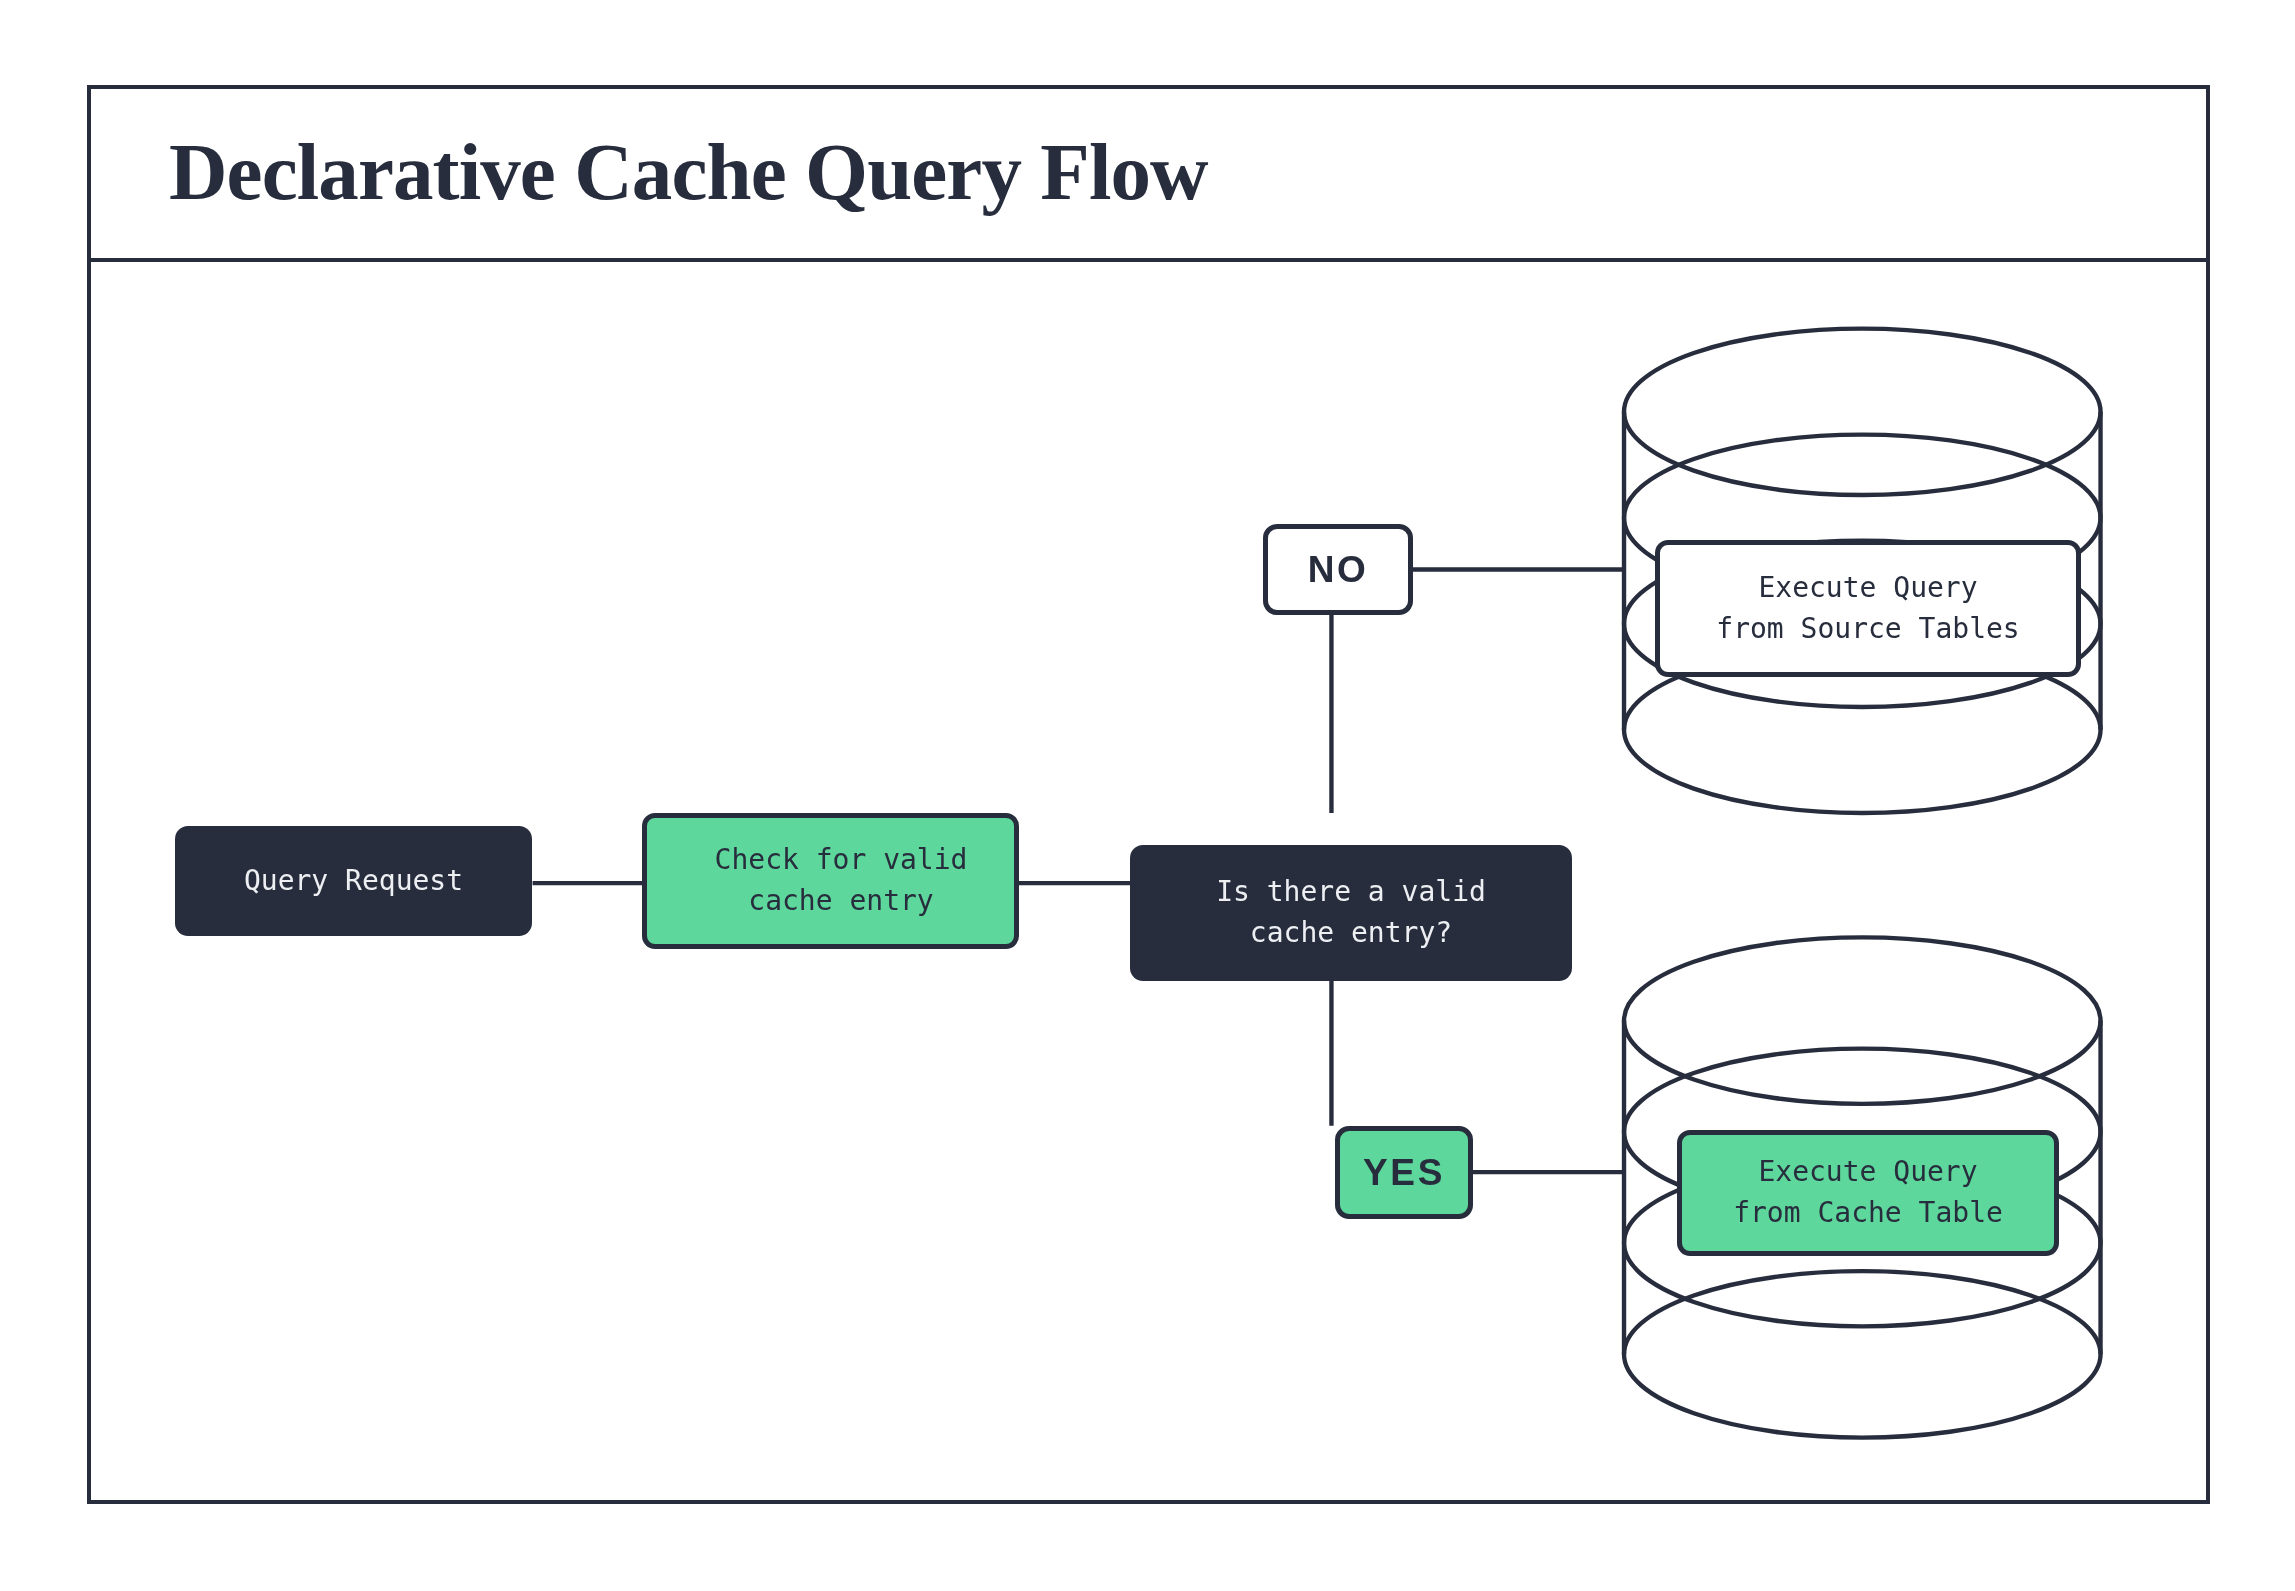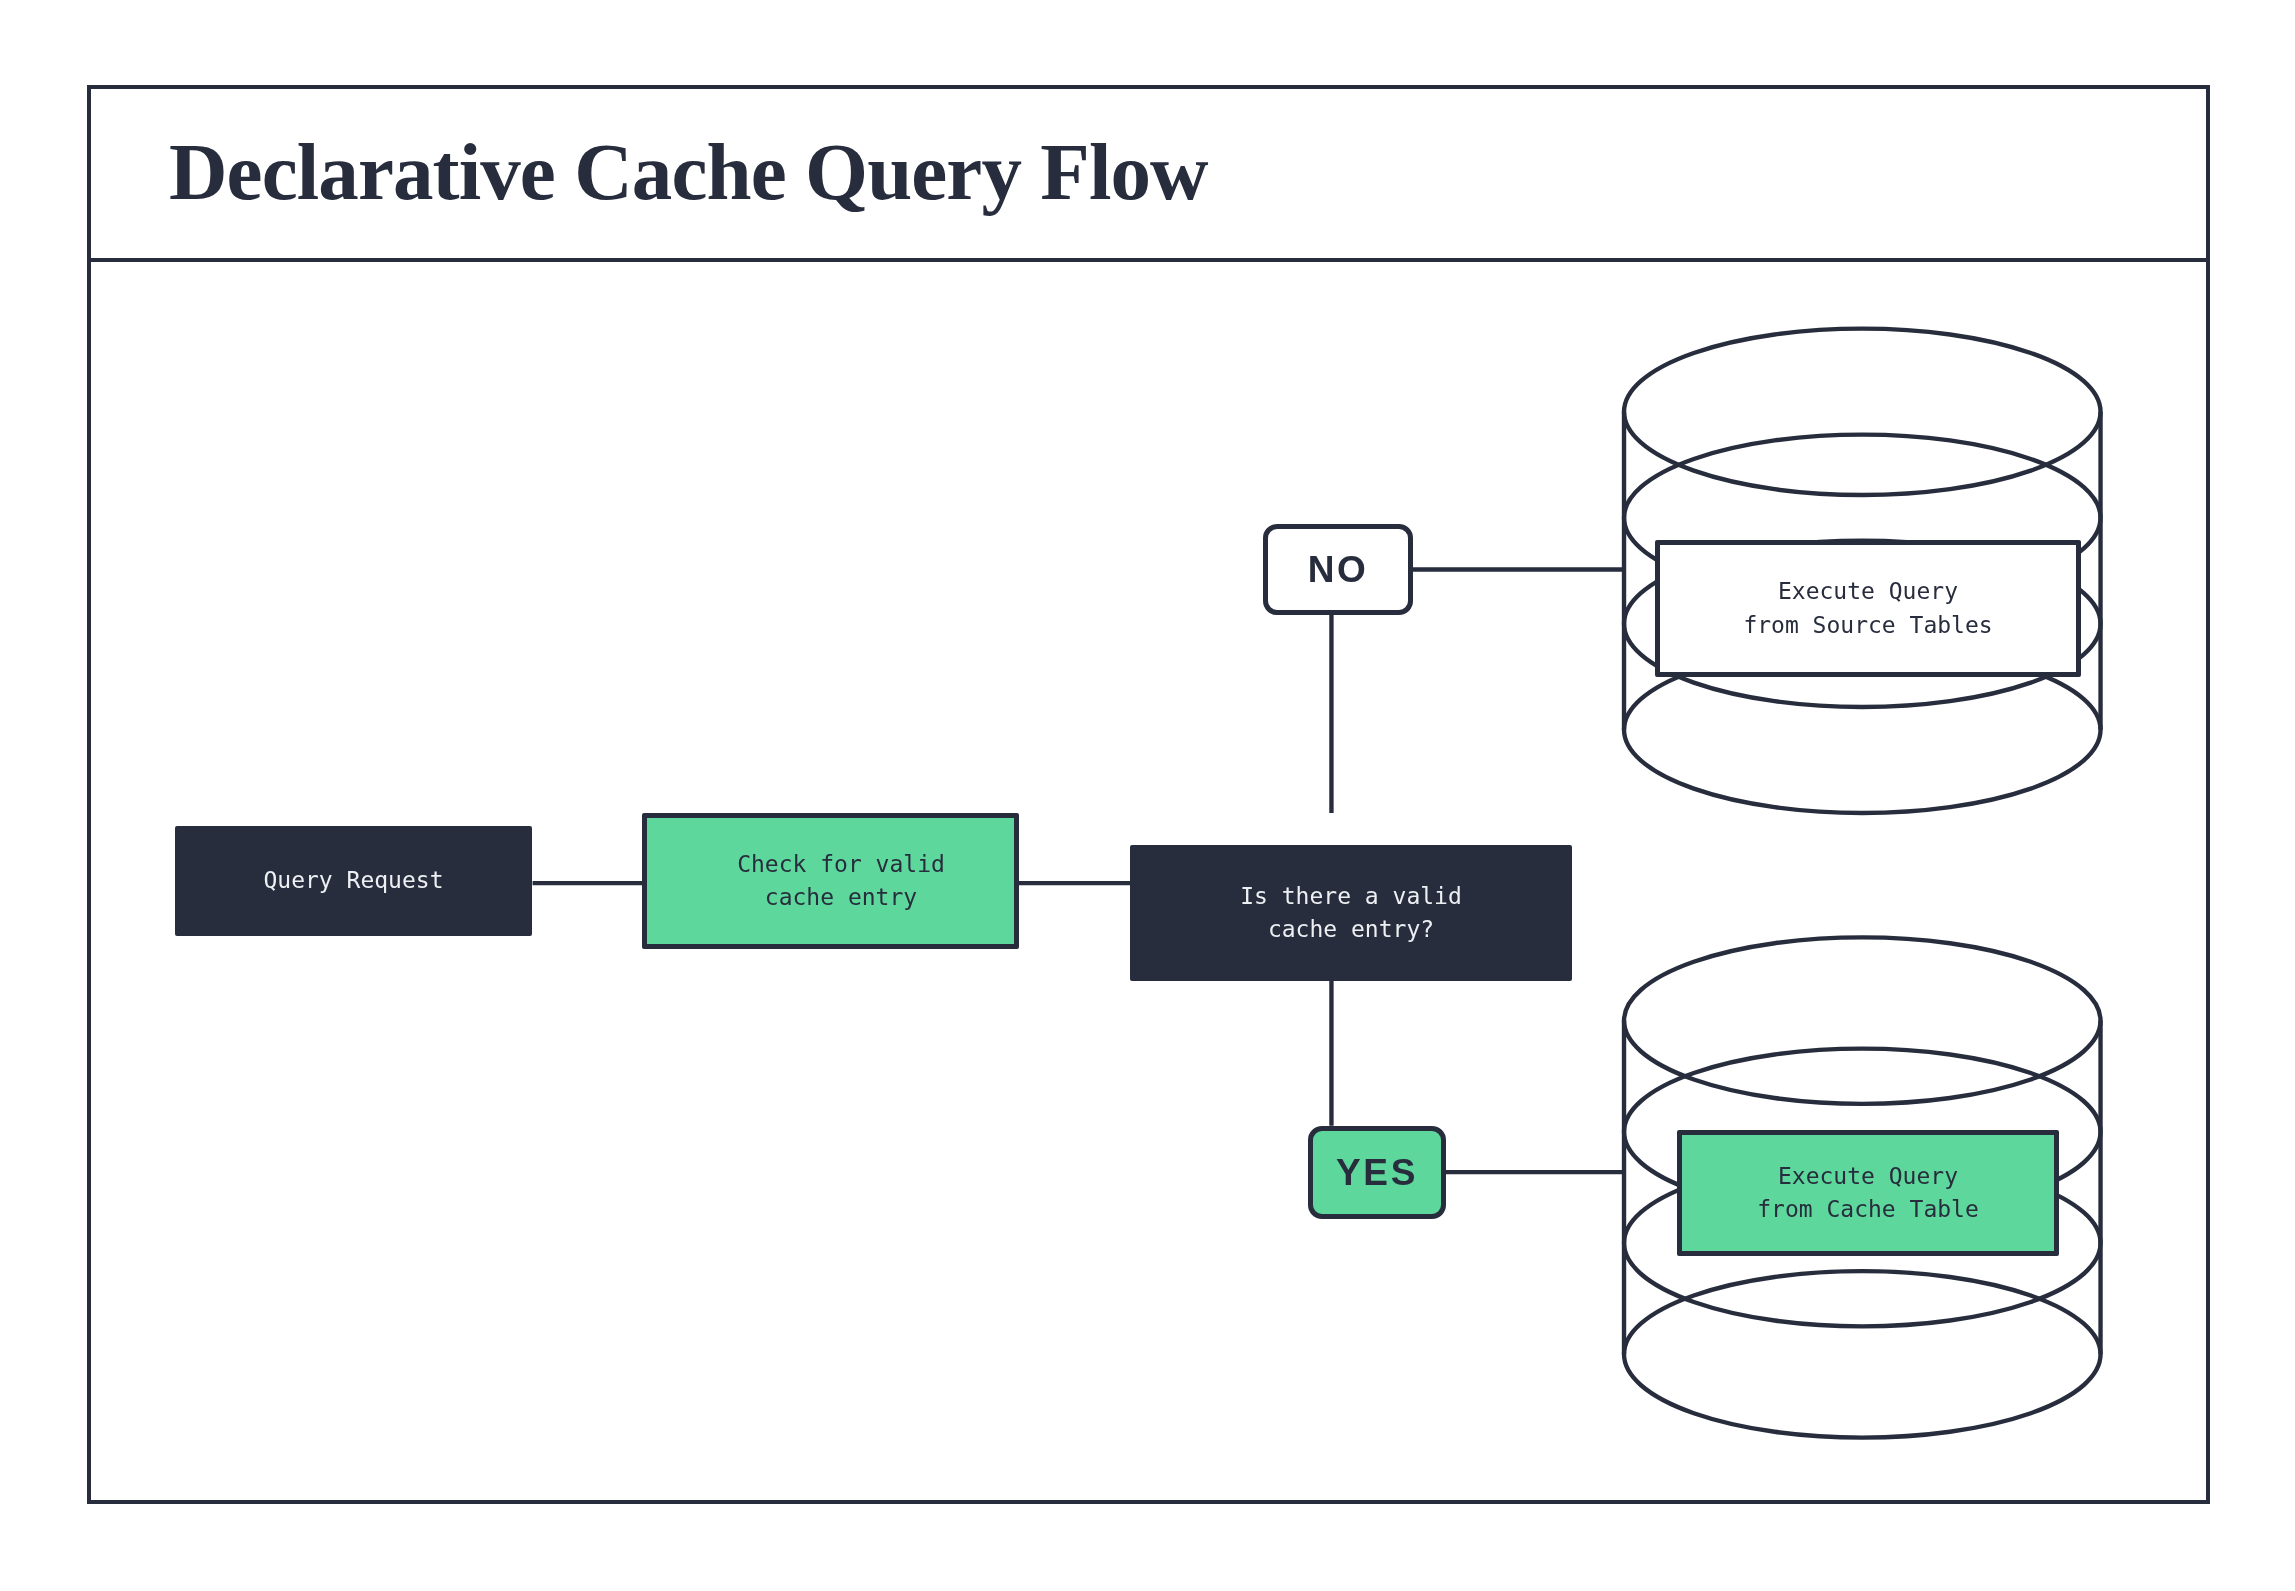--- a/index.html
+++ b/index.html
@@ -27,34 +27,34 @@
     position:absolute;left:169px;top:85px;height:175px;width:1752px;
     display:flex;align-items:center;
     font-family:Liberation Serif, serif;font-weight:700;
     font-size:81px;letter-spacing:-0.9px;color:var(--navy);
   }
   svg.wires{position:absolute;left:0;top:0;width:2295px;height:1591px;}
   svg.wires .stroke{stroke:var(--navy);stroke-width:5;fill:none;}
   .node{
     position:absolute;display:flex;align-items:center;justify-content:center;
     text-align:center;white-space:pre-line;
-    font-size:23px;line-height:1.45;border-radius:2px;
+    font-size:28px;line-height:1.45;border-radius:13px;
   }
   .node.dark{background:var(--navy);color:var(--text_light);}
   .node.green{background:var(--green);border:5.3px solid var(--navy);color:var(--navy);}
   .node.light{background:var(--paper);border:5.3px solid var(--navy);color:var(--navy);}
   .branch{
     font-family:"Liberation Sans",sans-serif;font-weight:700;
     font-size:37px;letter-spacing:2.6px;line-height:1;border-radius:14px;
   }
   .n-query    {left:175px; top:826px;  width:357px; height:110px;}
   .n-check    {left:642px; top:813px;  width:377px; height:136px;padding-left:21px;}
   .n-decision {left:1130px;top:845px;  width:442px; height:136px;}
   .n-no       {left:1263px;top:524px;  width:150px; height:91px;}
-  .n-yes      {left:1308px;top:1126px; width:138px; height:93px;}
+  .n-yes      {left:1335px;top:1126px; width:138px; height:93px;}
   .n-srclabel {left:1655px;top:540px;  width:426px; height:137px;}
   .n-cachelabel{left:1677px;top:1130px;width:382px; height:126px;}
 </style>
 </head>
 <body>
 
 <div class="frame"></div>
 <div class="title-sep"></div>
 <h1 class="page-title">Declarative Cache Query Flow</h1>
 

